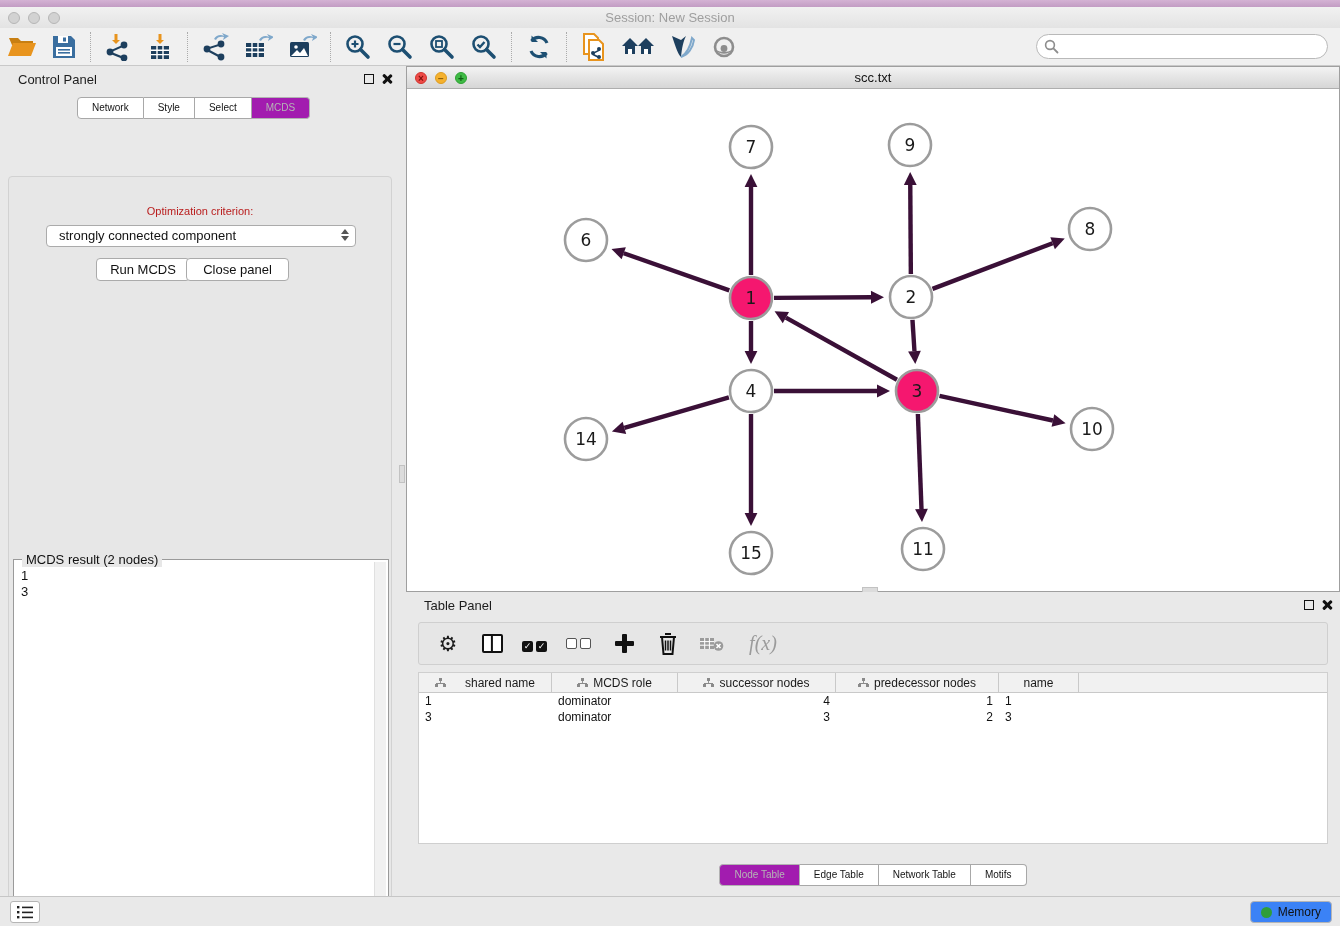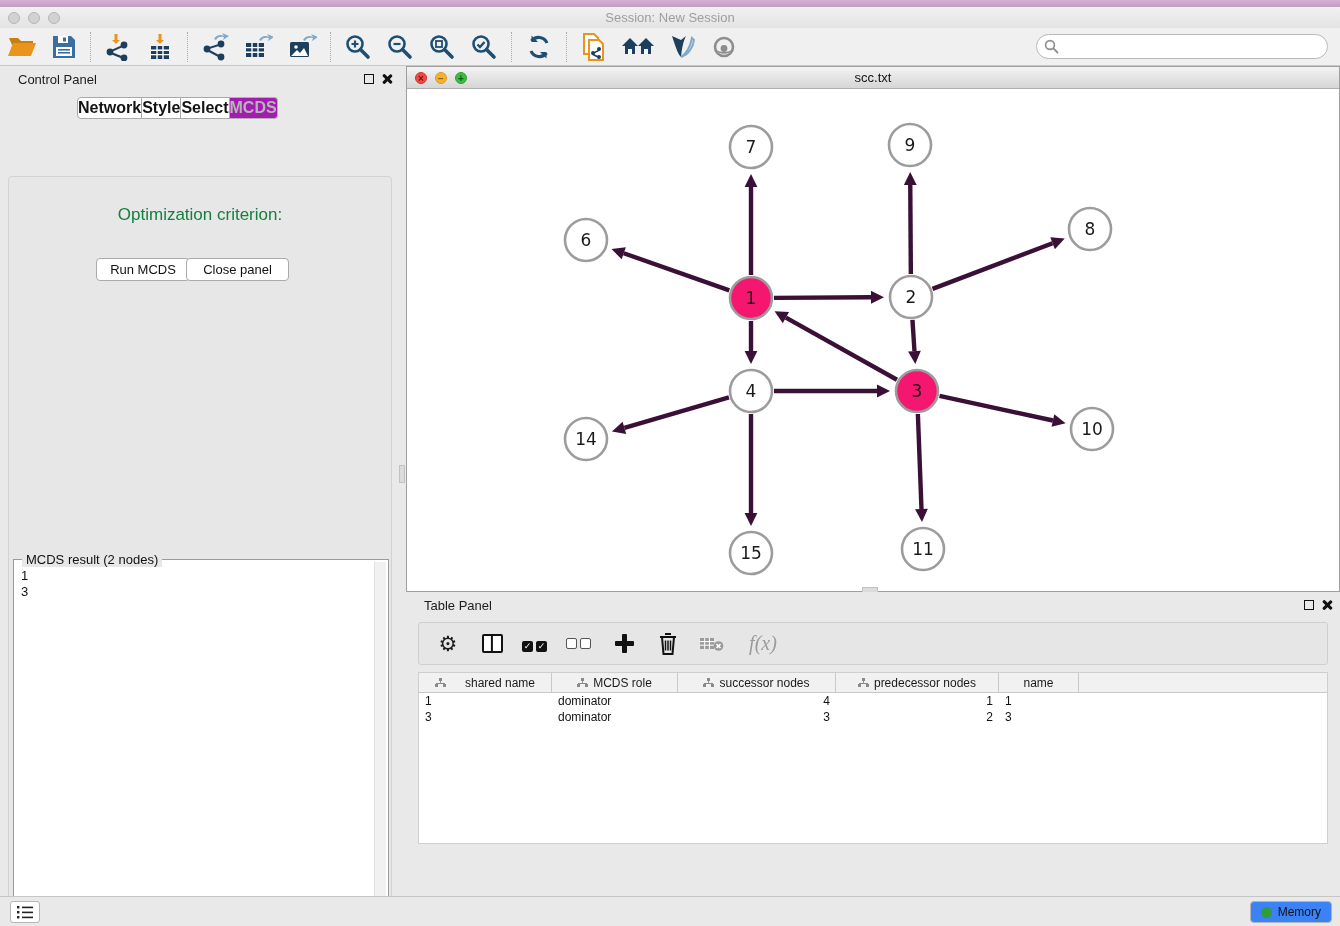--- a/index.html
+++ b/index.html
@@ -24,27 +24,27 @@
   
   #control-panel { left:0; top:66px; width:400px; height:830px; background:#e9e9e9; }
   .panel-head { position:absolute; left:4px; top:4px; width:100%; height:20px; }
   .panel-title { position:absolute; left:14px; top:2px; font-size:13px; color:#1c1c1c; }
   .float-btn { position:absolute; width:10px; height:10px; border:1.6px solid #111; background:transparent; }
   .close-x { position:absolute; width:12px; height:12px; }
   .close-x:before,.close-x:after { content:""; position:absolute; left:5px; top:0px; width:2.6px; height:12px; background:#111; border-radius:1px; }
   .close-x:before { transform:rotate(45deg); } .close-x:after { transform:rotate(-45deg); }
 
   .seg-tabs { position:absolute; display:flex; }
-  .seg-tab { height:22px; line-height:20px; padding:0 0; background:#fff; border:1px solid #a8a8a8; border-left:none; font-size:16px; font-weight:700; color:#141414; }
+  .seg-tab { height:22px; line-height:20px; padding:0 14px; background:#fff; border:1px solid #a8a8a8; border-left:none; font-size:10px; font-weight:400; color:#141414; }
   .seg-tab:first-child { border-left:1px solid #a8a8a8; border-radius:4px 0 0 4px; }
   .seg-tab:last-child { border-radius:0 4px 4px 0; }
   .seg-tab.sel { background:#a21caf; color:#b5b5b5; border-color:#b2b2b2; }
 
   #cp-body { position:absolute; left:8px; top:110px; width:384px; height:770px; background:#e7e7e7; border:1px solid #d2d2d2; border-radius:4px; }
-  #opt-label { position:absolute; left:0; top:28px; width:100%; text-align:center; font-size:17px; color:#15803d; }
+  #opt-label { position:absolute; left:0; top:28px; width:100%; text-align:center; font-size:11px; color:#b91c1c; }
   #criterion { position:absolute; left:37px; top:48px; width:310px; height:22px; background:#fff; border:1px solid #ababab; border-radius:4px; font-size:13px; color:#111; line-height:20px; padding-left:12px; }
   #criterion .steppers { position:absolute; right:6px; top:3px; display:flex; flex-direction:column; gap:2px; }
   .tri-up { width:0; height:0; border-left:4px solid transparent; border-right:4px solid transparent; border-bottom:5px solid #555; }
   .tri-down { width:0; height:0; border-left:4px solid transparent; border-right:4px solid transparent; border-top:5px solid #555; }
   .cp-btn { position:absolute; top:81px; height:23px; background:#fff; border:1px solid #ababab; border-radius:4px; font-size:13px; color:#111; text-align:center; line-height:21px; }
   #run-btn { left:87px; width:94px; }
   #closepanel-btn { left:177px; width:103px; }
 
   #result-box { position:absolute; left:4px; top:382px; width:376px; height:380px; border:1px solid #9a9a9a; background:#fff; }
   #result-legend { position:absolute; left:8px; top:-8px; background:#e7e7e7; padding:0 4px; font-size:13px; color:#111; }
@@ -279,20 +279,27 @@
       <span class="close-x" style="left:377px; top:3px;"></span>
     </div>
     <div id="cp-tabs" class="seg-tabs" style="left:77px; top:31px;">
         <span class="seg-tab">Network</span>
         <span class="seg-tab">Style</span>
         <span class="seg-tab">Select</span>
         <span class="seg-tab sel">MCDS</span>
       </div>
     <div id="cp-body">
       <div id="opt-label">Optimization criterion:</div>
+      <div id="criterion">
+        <span>strongly connected component</span>
+        <span class="steppers">
+            <span class="tri-up"></span>
+            <span class="tri-down"></span>
+          </span>
+      </div>
       <div id="run-btn" class="cp-btn">Run MCDS</div>
       <div id="closepanel-btn" class="cp-btn">Close panel</div>
       <div id="result-box">
         <span id="result-legend">MCDS result (2 nodes)</span>
         <div id="result-text">1
 3</div>
         <div id="result-scroll"></div>
       </div>
     </div>
   </div>
@@ -472,20 +479,26 @@
           </div>
           <div class="tr">
             <div class="td" style="width: 133px; text-align: left;">3</div>
             <div class="td" style="width: 126px; text-align: left;">dominator</div>
             <div class="td" style="width: 158px; text-align: right;">3</div>
             <div class="td" style="width: 163px; text-align: right;">2</div>
             <div class="td" style="width: 80px; text-align: left;">3</div>
           </div>
         </div>
     </div>
+    <div id="tp-tabs">
+        <span class="seg-tab sel">Node Table</span>
+        <span class="seg-tab">Edge Table</span>
+        <span class="seg-tab">Network Table</span>
+        <span class="seg-tab">Motifs</span>
+      </div>
   </div>
 
   <div id="status-bar" class="abs">
     <span id="list-btn">
         <svg width="18" height="16" viewBox="0 0 18 16">
           <g fill="#222">
             <rect x="1" y="2" width="2.4" height="2.4"></rect>
             <rect x="6" y="2.6" width="11" height="1.6"></rect>
             <rect x="1" y="7" width="2.4" height="2.4"></rect>
             <rect x="6" y="7.6" width="11" height="1.6"></rect>

